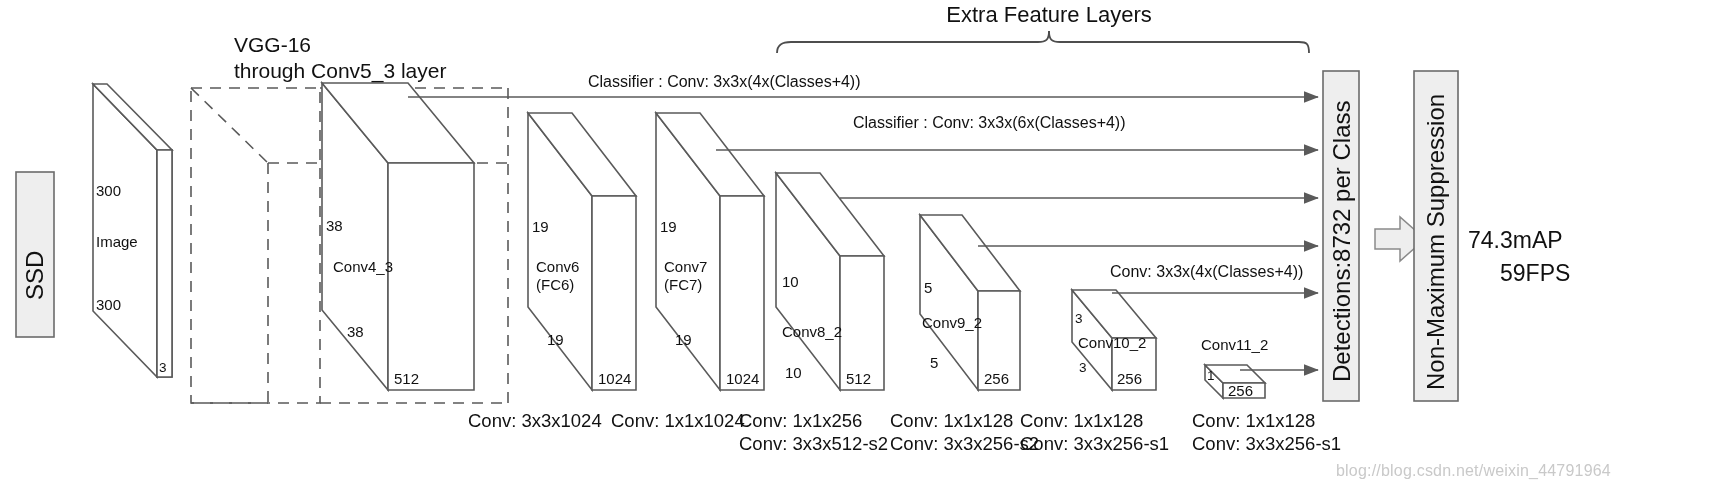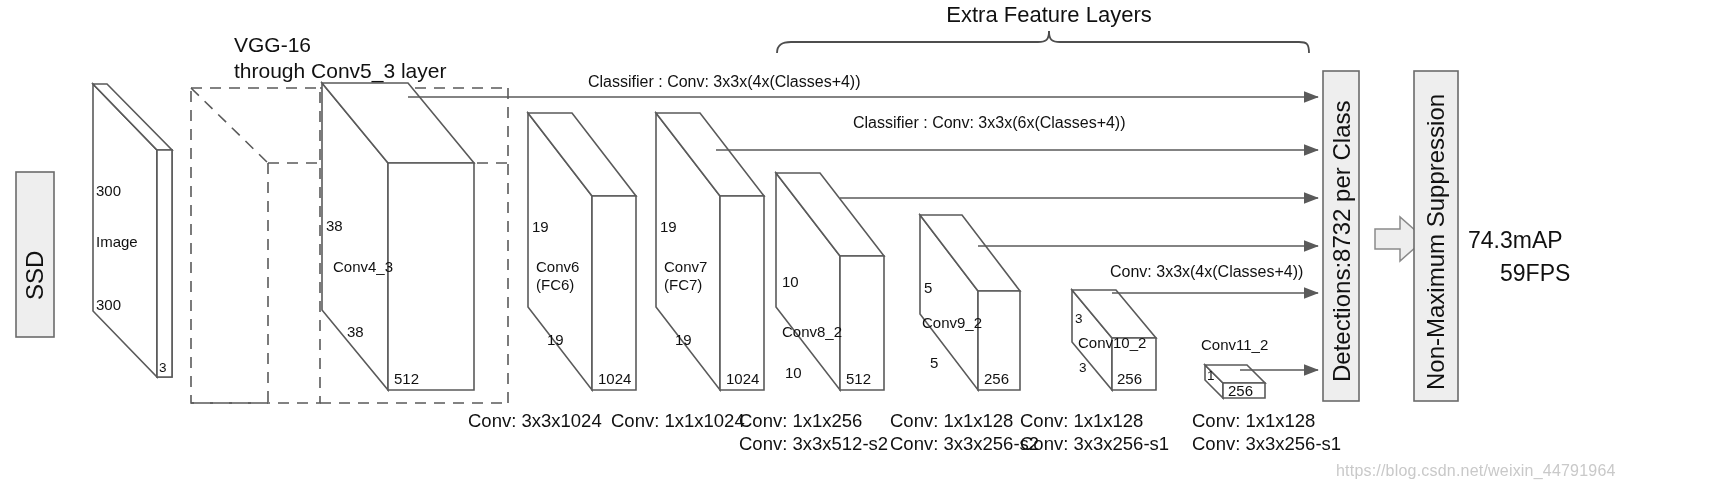--- a/index.html
+++ b/index.html
@@ -258,15 +258,15 @@
 
     <text class="t-vert" transform="translate(1350,382) rotate(-90)">Detections:8732  per Class</text>
 
     <text class="t-vert" transform="translate(1444,390) rotate(-90)">Non-Maximum Suppression</text>
 
     <text class="t-metric" x="1468" y="248">74.3mAP</text>
     <text class="t-metric" x="1500" y="281">59FPS</text>
 
   </svg>
 
-  <div class="watermark">https://blog.csdn.net/weixin_44791964</div>
+  <div class="watermark">blog://blog.csdn.net/weixin_44791964</div>
 
 </div>
 
 </body></html>

